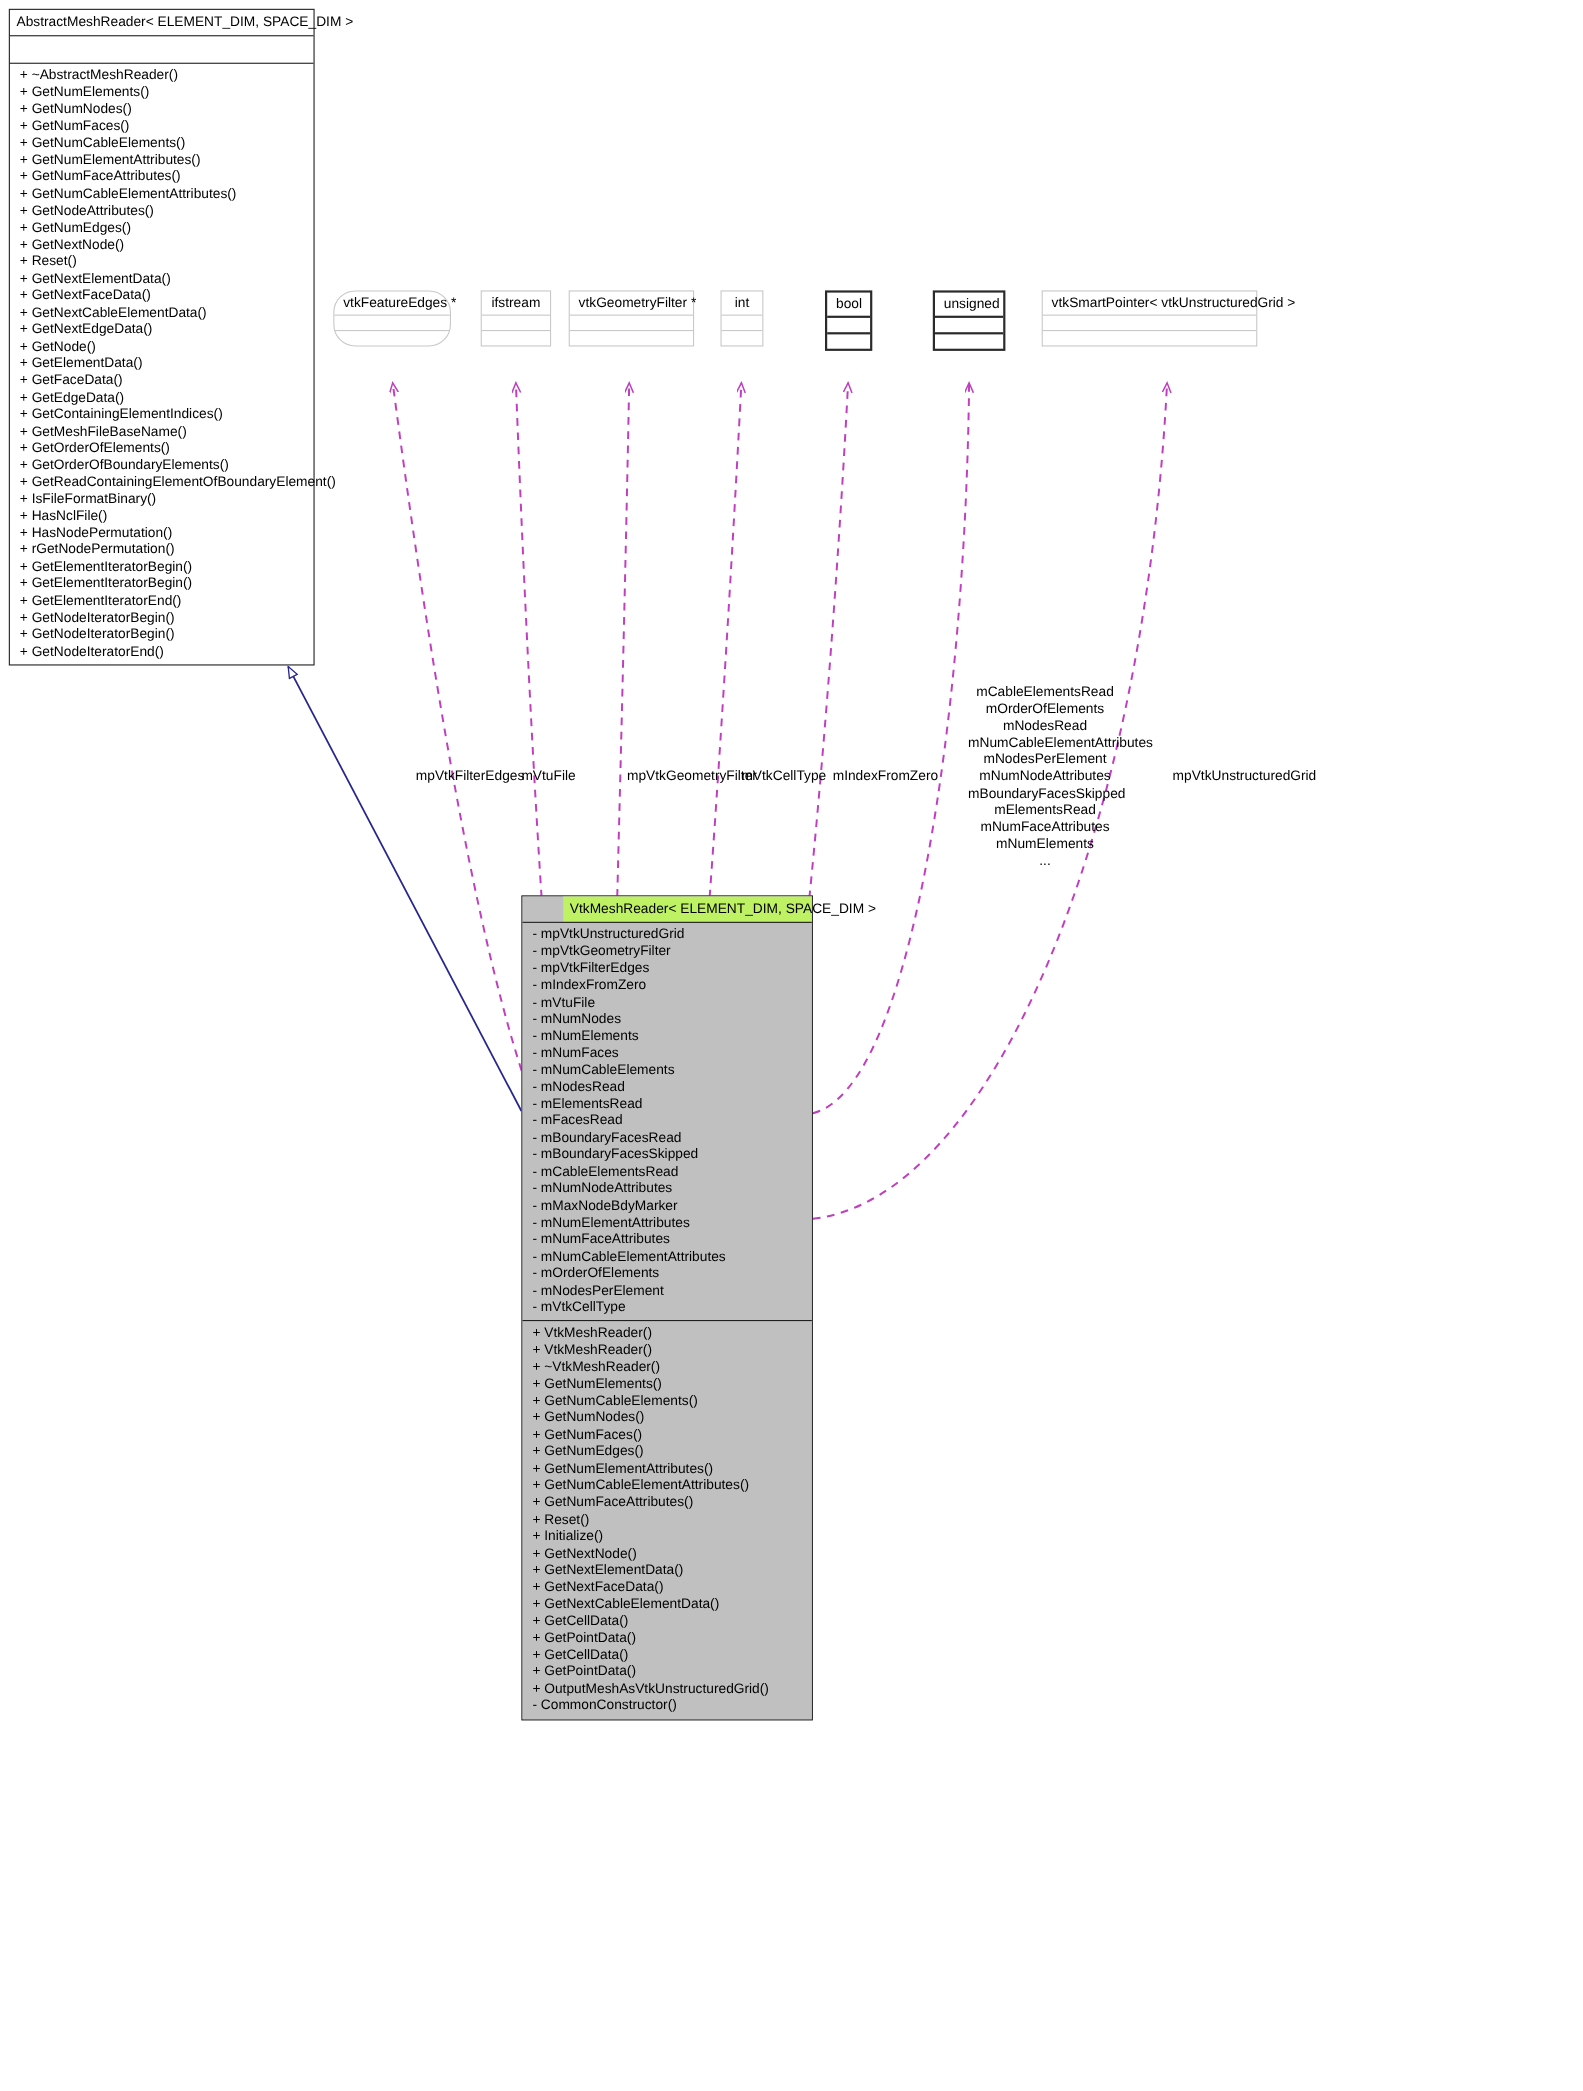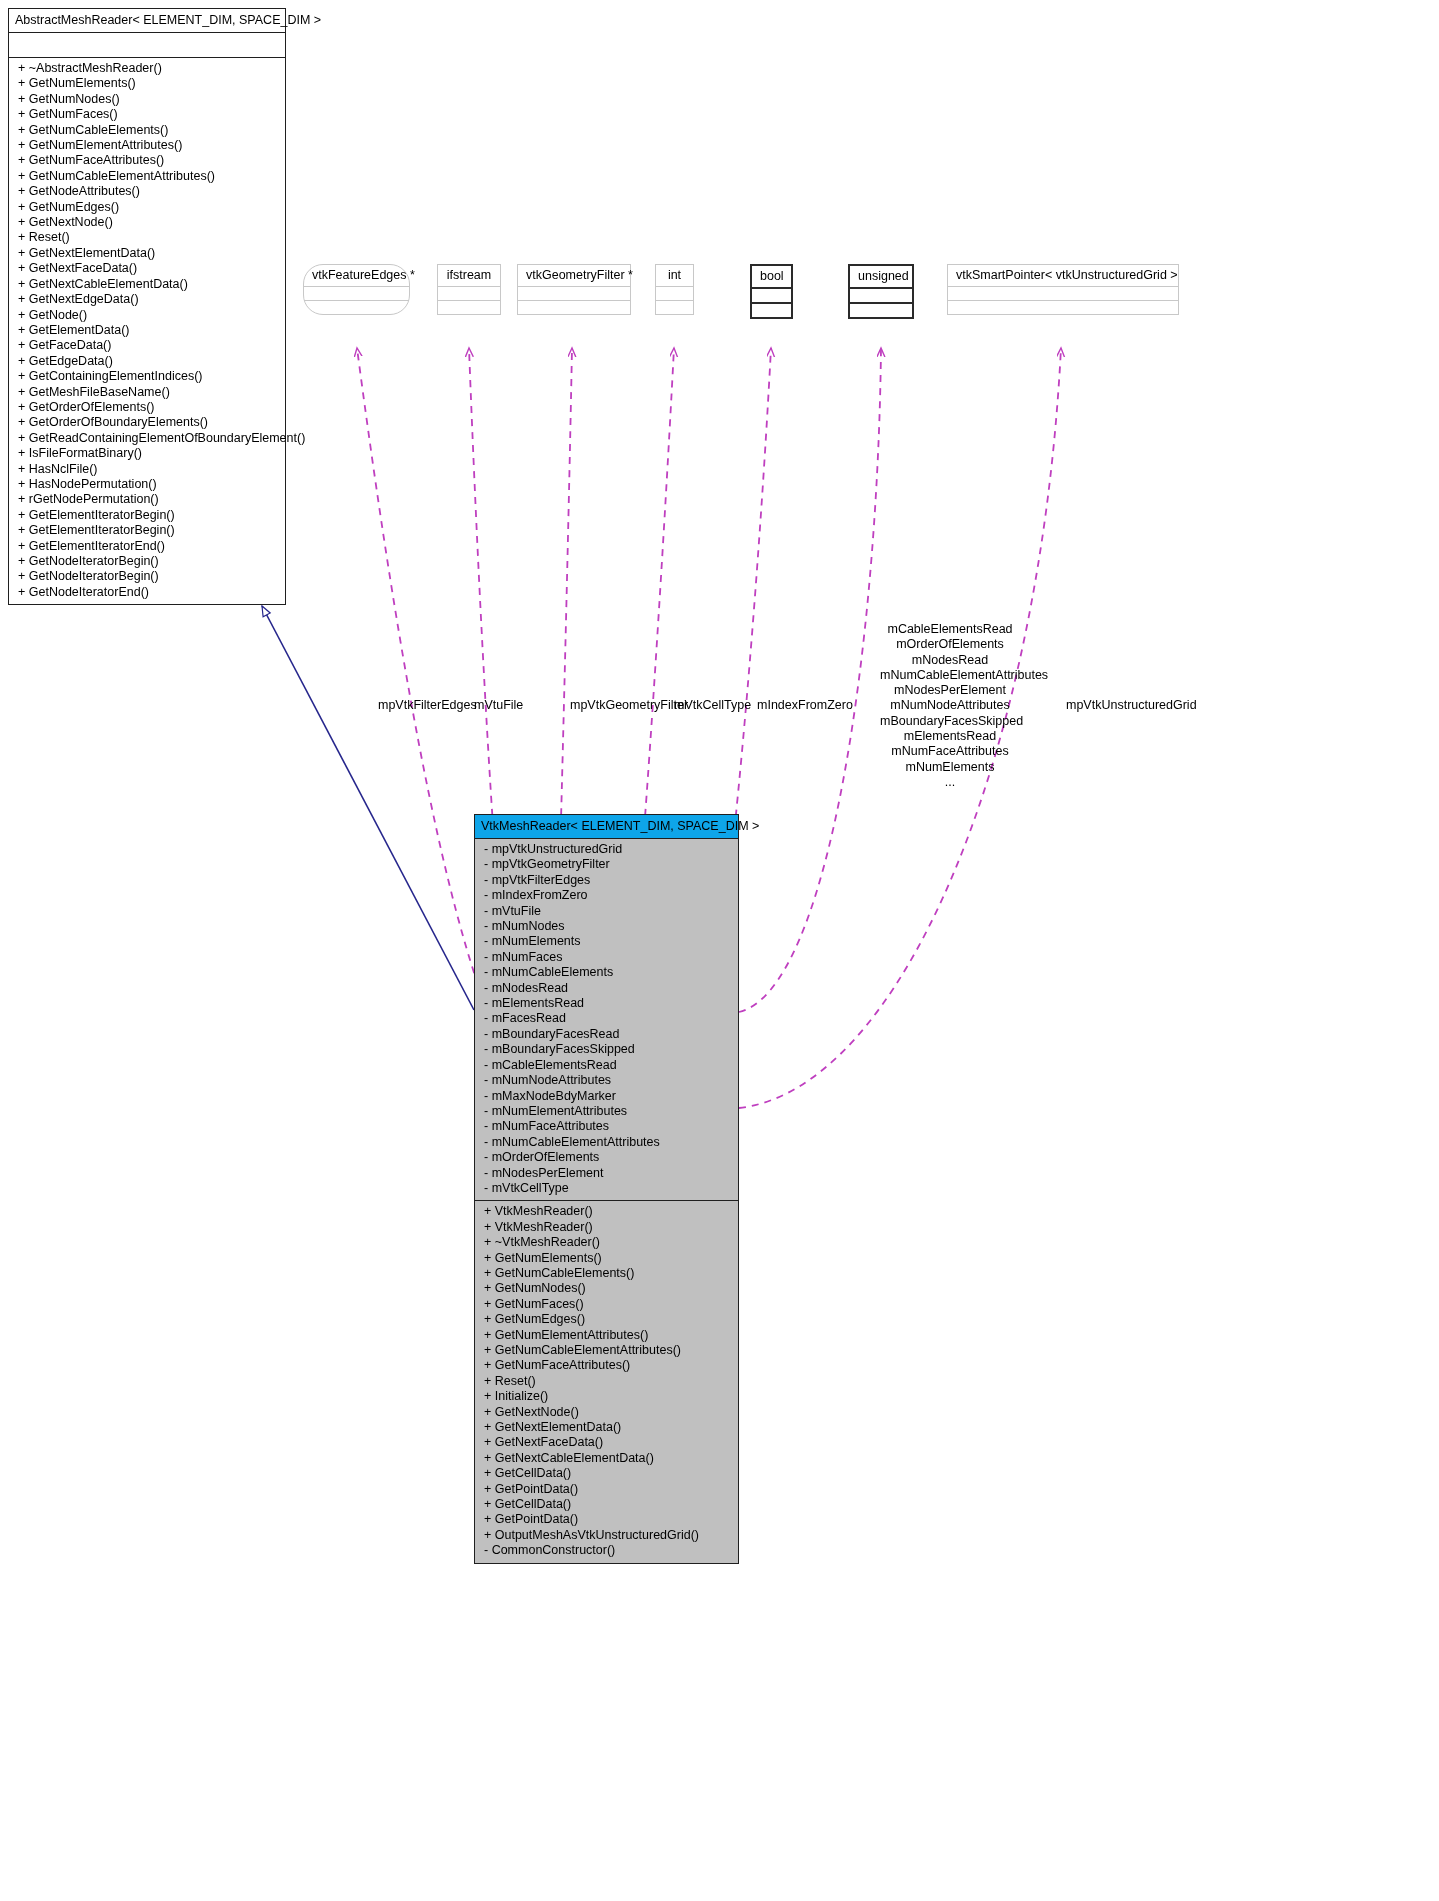--- a/index.html
+++ b/index.html
@@ -32,21 +32,21 @@
   
   .dark{border:1px solid #1f1f1f;}
   .dark .sec + .sec{border-top:1px solid #1f1f1f;}
   .dark2{border:2px solid #2a2a2a;}
   .dark2 .sec + .sec{border-top:2px solid #2a2a2a;}
 
   
   .focus{background:#c0c0c0;border:1px solid #1f1f1f;}
   .focus .sec{background:#c0c0c0;}
   .focus .sec + .sec{border-top:1px solid #1f1f1f;}
-  .focus .title{background:#0ea5e9;}
+  .focus .title{background:#bef264;margin-left:37px;}
 
   
   .typebox{position:absolute;box-sizing:border-box;background:#fff;}
   .typebox .title{text-align:center;font-size:12.5px;padding:3px 8px 4px 8px;white-space:nowrap;line-height:14px;}
   .typebox .bar{height:13px;}
   .typebox .bar2{height:13px;}
 
   
   .elabel{
     position:absolute;font-size:12.5px;color:#000;white-space:nowrap;
@@ -196,21 +196,21 @@
         <div class="title">unsigned</div>
       </div>
     <div class="sec">
         <div class="bar"></div>
       </div>
     <div class="sec">
         <div class="bar2"></div>
       </div>
   </div>
 
-  <div class="uml light typebox" style="left:947px;top:264px;width:232px;">
+  <div class="uml light typebox" style="left:947px;top:264px;width:196px;">
     <div class="sec">
         <div class="title">vtkSmartPointer&lt; vtkUnstructuredGrid &gt;</div>
       </div>
     <div class="sec">
         <div class="bar"></div>
       </div>
     <div class="sec">
         <div class="bar2"></div>
       </div>
   </div>

